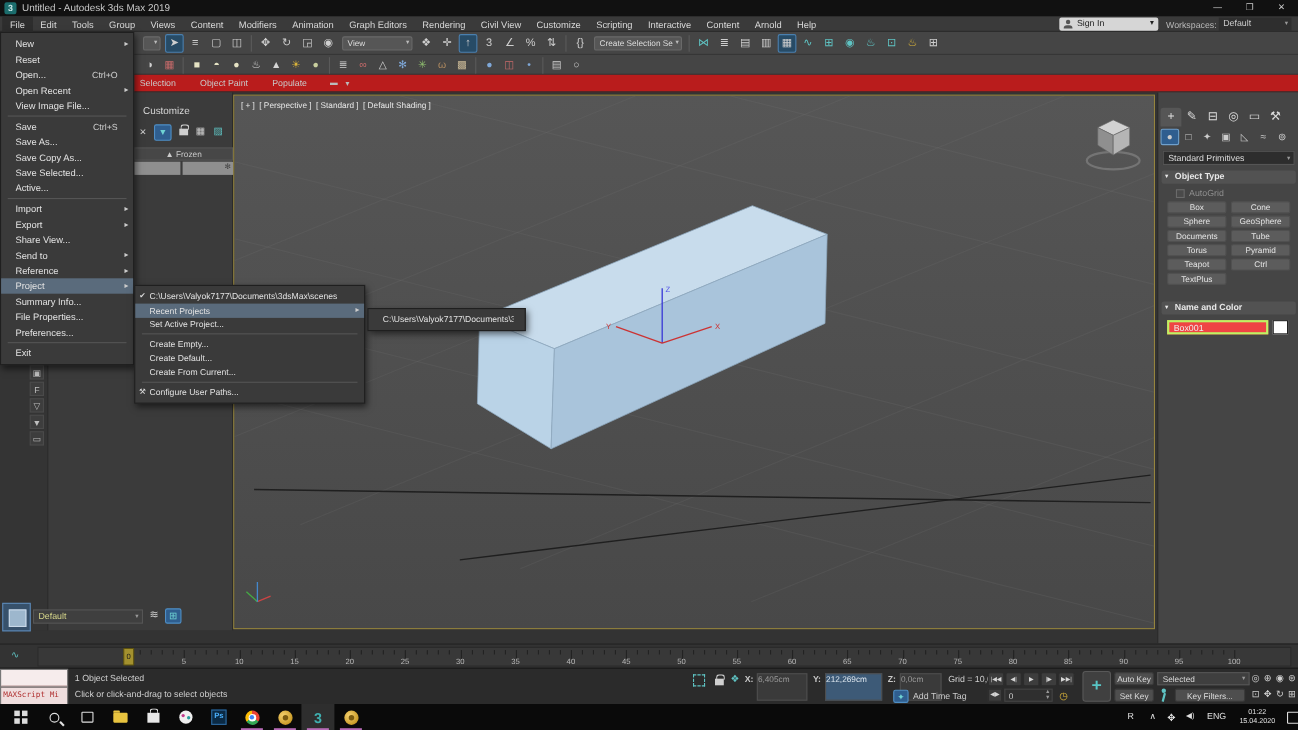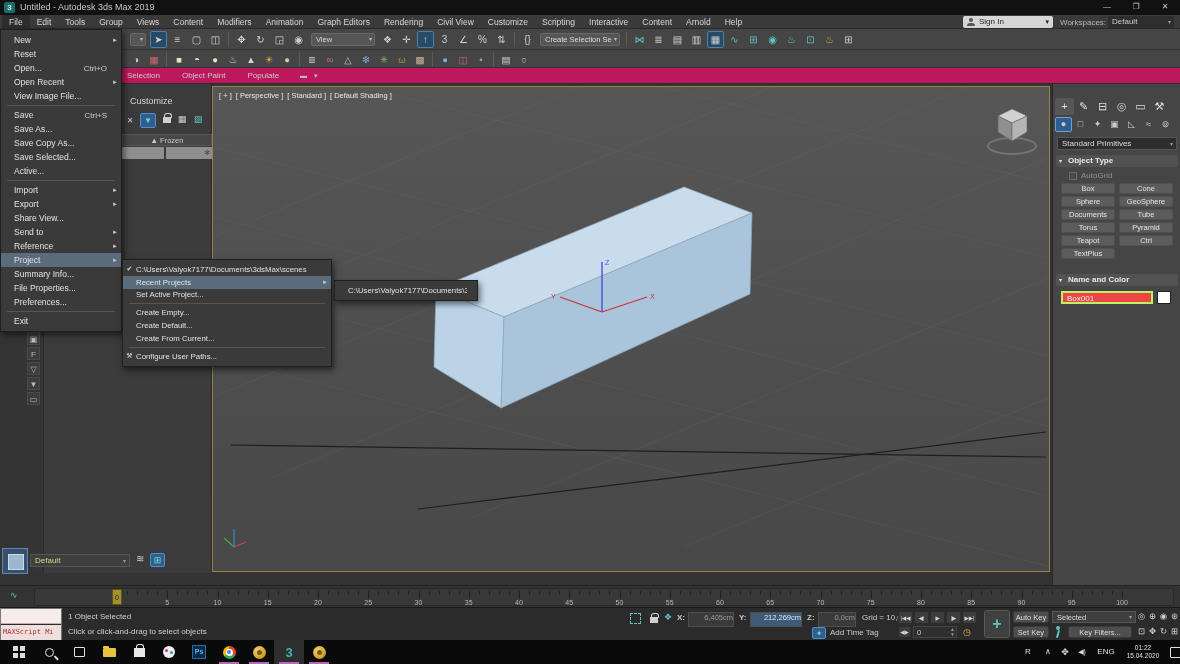--- a/index.html
+++ b/index.html
@@ -38,21 +38,21 @@
 .tb-icon.hl{background:#274b66;border:1px solid #4a7fae;line-height:15px}
 .tb-sep{width:1px;height:15px;background:#5a5a5a;margin:0 3px;flex:none}
 .tb-drop{position:relative;height:13px;background:#565656;border:1px solid #696969;border-radius:2px;margin:0 3px;flex:none}
 .tb-drop-label{position:absolute;left:4px;top:0;font-size:7.5px;color:#ddd;line-height:11px;white-space:nowrap}
 .tb-drop-arrow{position:absolute;right:2px;top:0;font-size:6px;color:#bbb;line-height:11px}
 .c-teal{color:#5fc3c3}.c-gold{color:#d8b23a}.c-red{color:#c96b6b}.c-cream{color:#e6e3c4}
 .c-olive{color:#c9cf9e}.c-blue{color:#7fa8d8}.c-green{color:#8fbf6f}.c-brown{color:#b08a5f}
 .c-tan{color:#c9b896}.c-lightgray{color:#d5d5d5}
 
 
-#ribbonbar{position:absolute;left:0;top:68px;width:1180px;height:16px;background:#be185d;border-bottom:1px solid #2c2c2c}
+#ribbonbar{position:absolute;left:0;top:68px;width:1180px;height:16px;background:#b91c1c;border-bottom:1px solid #2c2c2c}
 #ribbon-tabs{display:flex;height:16px;padding-left:127px}
 .ribbon-tab{font-size:8px;color:#c9c9c9;line-height:16px;margin-right:22px;white-space:nowrap}
 #ribbon-min{position:absolute;left:300px;top:4px;font-size:7px;color:#bbb}
 #ribbon-arrow{position:absolute;left:314px;top:4px;font-size:7px;color:#bbb}
 
 
 #main{position:absolute;left:0;top:84px;width:1180px;height:523px;background:#333}
 #left-strip{position:absolute;left:0;top:0;width:44px;height:489px;background:#343434;border-right:1px solid #2b2b2b}
 #left-strip-icons{position:absolute;left:27px;top:248px;width:15px}
 .strip-icon{width:13px;height:13px;margin-bottom:2px;font-size:8px;color:#bfbfbf;text-align:center;line-height:13px;border:1px solid #4a4a4a;background:#3d3d3d}
@@ -128,21 +128,21 @@
 #maxscript{position:absolute;left:0;top:0;width:62px;height:33px;border:1px solid #777}
 #maxscript-top{position:absolute;left:0;top:0;width:60px;height:15px;background:#f6ecec;border-bottom:1px solid #c9aeae}
 #maxscript-bottom{position:absolute;left:0;top:16px;width:60px;height:15px;background:#efdede;font-family:"DejaVu Sans Mono",monospace;font-size:7px;color:#b03030;line-height:15px;padding-left:2px;white-space:nowrap;overflow:hidden}
 #status-selected{position:absolute;left:68px;top:4px;font-size:8px;color:#d0d0d0}
 #status-prompt{position:absolute;left:68px;top:19px;font-size:8px;color:#cfcfcf}
 #isolate-icon{position:absolute;left:630px;top:5px;width:11px;height:11px;border:1px dashed #5fc3c3}
 #lock-icon{position:absolute;left:650px;top:9px;width:8px;height:6px;background:#cfcfcf}
 #lock-icon::before{content:'';position:absolute;left:1px;top:-4px;width:6px;height:4px;border:1.5px solid #cfcfcf;border-bottom:none;border-radius:3px 3px 0 0}
 #transform-icon{position:absolute;left:664px;top:4px;font-size:9px;color:#5fc3c3}
 .coord-label{position:absolute;top:5px;font-size:8px;font-weight:bold;color:#c8c8c8}
-.coord-field{position:absolute;top:4px;height:15px;background:#3a3a3a;border:1px solid #4e4e4e;font-size:7.5px;color:#9a9a9a;text-align:right;line-height:10px}
+.coord-field{position:absolute;top:4px;height:25px;background:#3a3a3a;border:1px solid #4e4e4e;font-size:7.5px;color:#9a9a9a;text-align:left;line-height:10px}
 #x-label{left:677px}#x-field{left:688px;width:46px}
 #y-label{left:739px}#y-field{left:750px;width:52px;background:#3d5a77;color:#dfe8f0}
 #z-label{left:807px}#z-field{left:818px;width:38px}
 #grid-label{position:absolute;left:862px;top:5px;font-size:8px;color:#d0d0d0;white-space:nowrap}
 #timetag-icon{position:absolute;left:812px;top:19px;width:14px;height:12px;background:#2f5e8f;border:1px solid #4f8ec4;color:#6fd3d3;font-size:8px;text-align:center;line-height:11px;border-radius:2px}
 #timetag-label{position:absolute;left:830px;top:20px;font-size:8px;color:#ccc;white-space:nowrap}
 #playback{position:absolute;left:898px;top:3px;display:flex;gap:1px}
 .pb-btn{width:15px;height:13px;background:#3d3d3d;border:1px solid #2c2c2c;border-radius:2px;color:#d5d5d5;font-size:5.5px;text-align:center;line-height:12px;white-space:nowrap;overflow:hidden}
 #keymode-btn{position:absolute;left:898px;top:18px;width:13px;height:12px;background:#3d3d3d;border:1px solid #2c2c2c;color:#d5d5d5;font-size:5.5px;text-align:center;line-height:11px}
 #frame-field{position:absolute;left:913px;top:18px;width:44px;height:12px;background:#2f2f2f;border:1px solid #444;color:#ccc;font-size:7.5px;line-height:11px;padding-left:3px}

